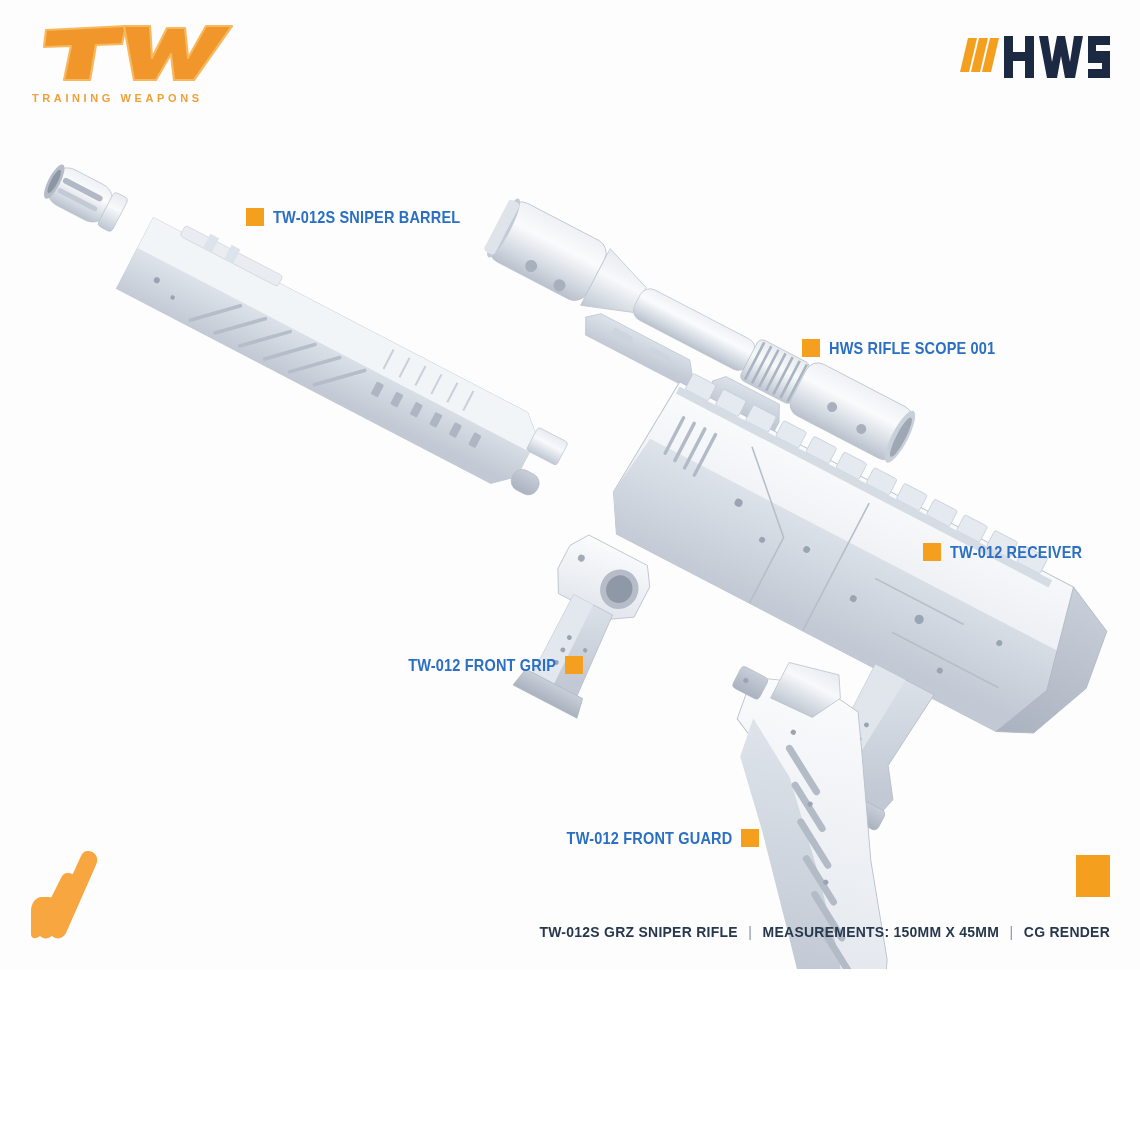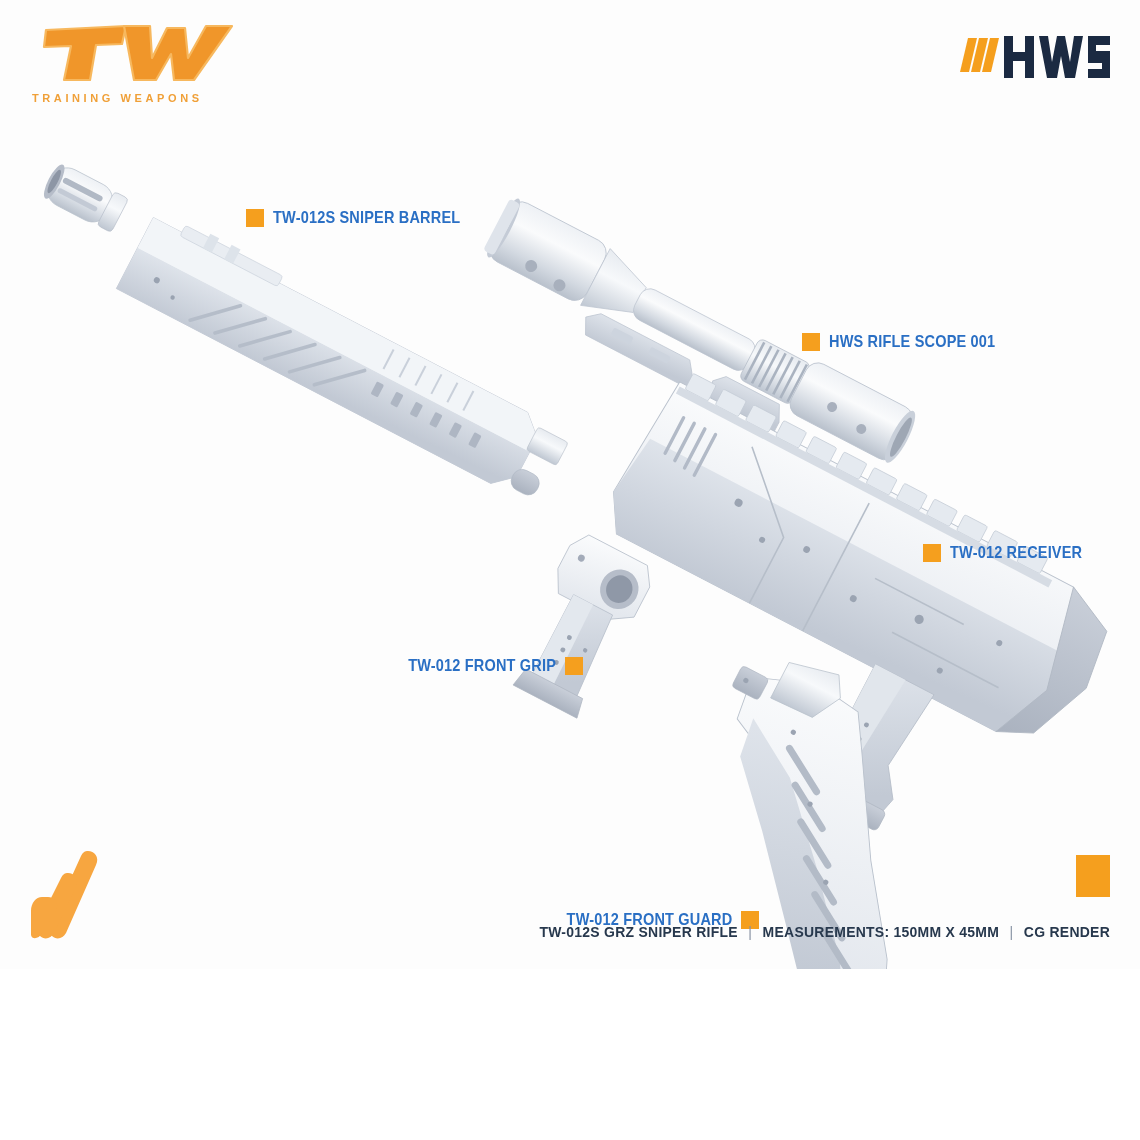--- a/index.html
+++ b/index.html
@@ -48,21 +48,21 @@
     top: 34px;
     width: 150px;
     height: 46px;
   }
   #hws-logo .hws-stripes { position: absolute; left:0; top:4px; width:40px; height:34px; }
 
   
   .callout {
     position: absolute;
     display: flex;
-    align-items: center;
+    align-items: flex-start;
     gap: 9px;
     white-space: nowrap;
   }
   .callout .swatch {
     width: 18px;
     height: 18px;
     background: #f59f1e;
     flex: 0 0 auto;
   }
   .callout .ctext {
@@ -372,36 +372,36 @@
 
       <path d="M930 960 L970 992 L948 1004 L922 986 Z" fill="url(#gDark)" stroke="#aeb6c2" stroke-width="0.7"></path>
     </g>
   </svg>
 
   <div class="callout" style="left:246px; top:208px;">
     <span class="swatch"></span>
     <span class="ctext">TW-012S SNIPER BARREL</span>
   </div>
 
-  <div class="callout" style="left:802px; top:332px;">
+  <div class="callout" style="left:802px; top:339px;">
     <span class="swatch"></span>
     <span class="ctext">HWS RIFLE SCOPE 001</span>
   </div>
 
   <div class="callout" style="left:923px; top:543px;">
     <span class="swatch"></span>
     <span class="ctext">TW-012 RECEIVER</span>
   </div>
 
   <div class="callout right" style="left:388px; top:608px;">
     <span class="ctext">TW-012 FRONT GRIP</span>
     <span class="swatch"></span>
   </div>
 
-  <div class="callout right" style="left:544px; top:862px;">
+  <div class="callout right" style="left:544px; top:781px;">
     <span class="ctext">TW-012 FRONT GUARD</span>
     <span class="swatch"></span>
   </div>
 
   <svg id="footer-mark" viewBox="0 0 100 92" xmlns="http://www.w3.org/2000/svg">
     <g fill="#f7a640">
       <path d="M58 2 C64 2 70 8 66 16 L36 84 C33 90 26 91 22 87 C18 83 18 79 21 73 L51 7 C53 3 55 2 58 2 Z"></path>
       <path d="M38 24 C44 24 50 30 46 38 L24 84 C21 90 14 91 10 87 C6 83 6 79 9 73 L31 29 C33 25 35 24 38 24 Z"></path>
       <path d="M18 48 C24 48 30 54 26 62 L12 84 C9 90 2 91 1 86 L1 62 C1 54 6 48 12 48 Z"></path>
     </g>

